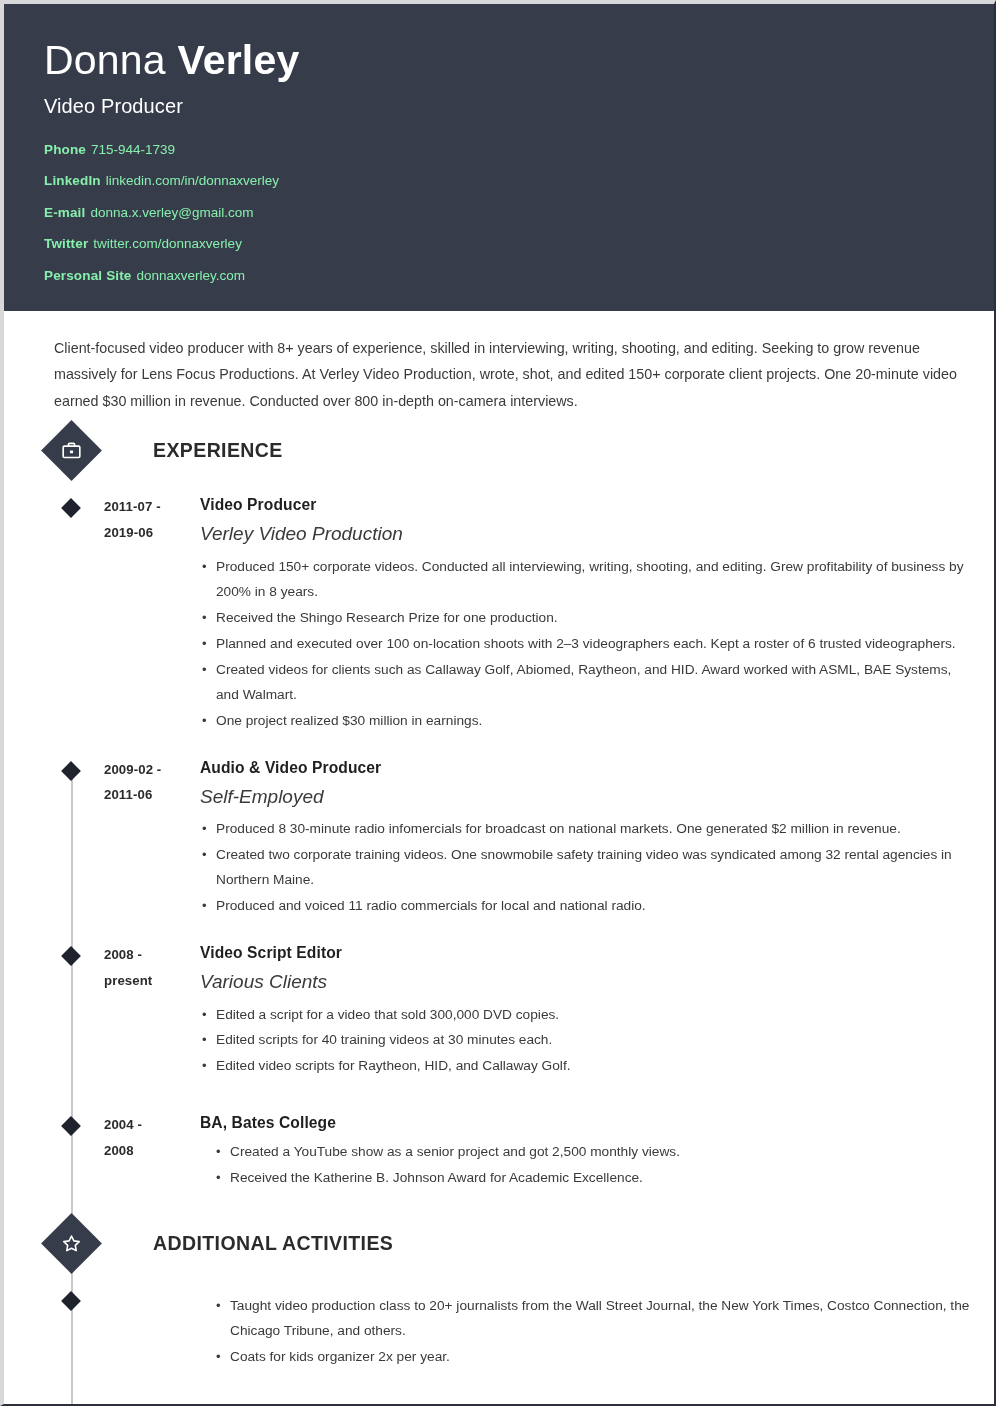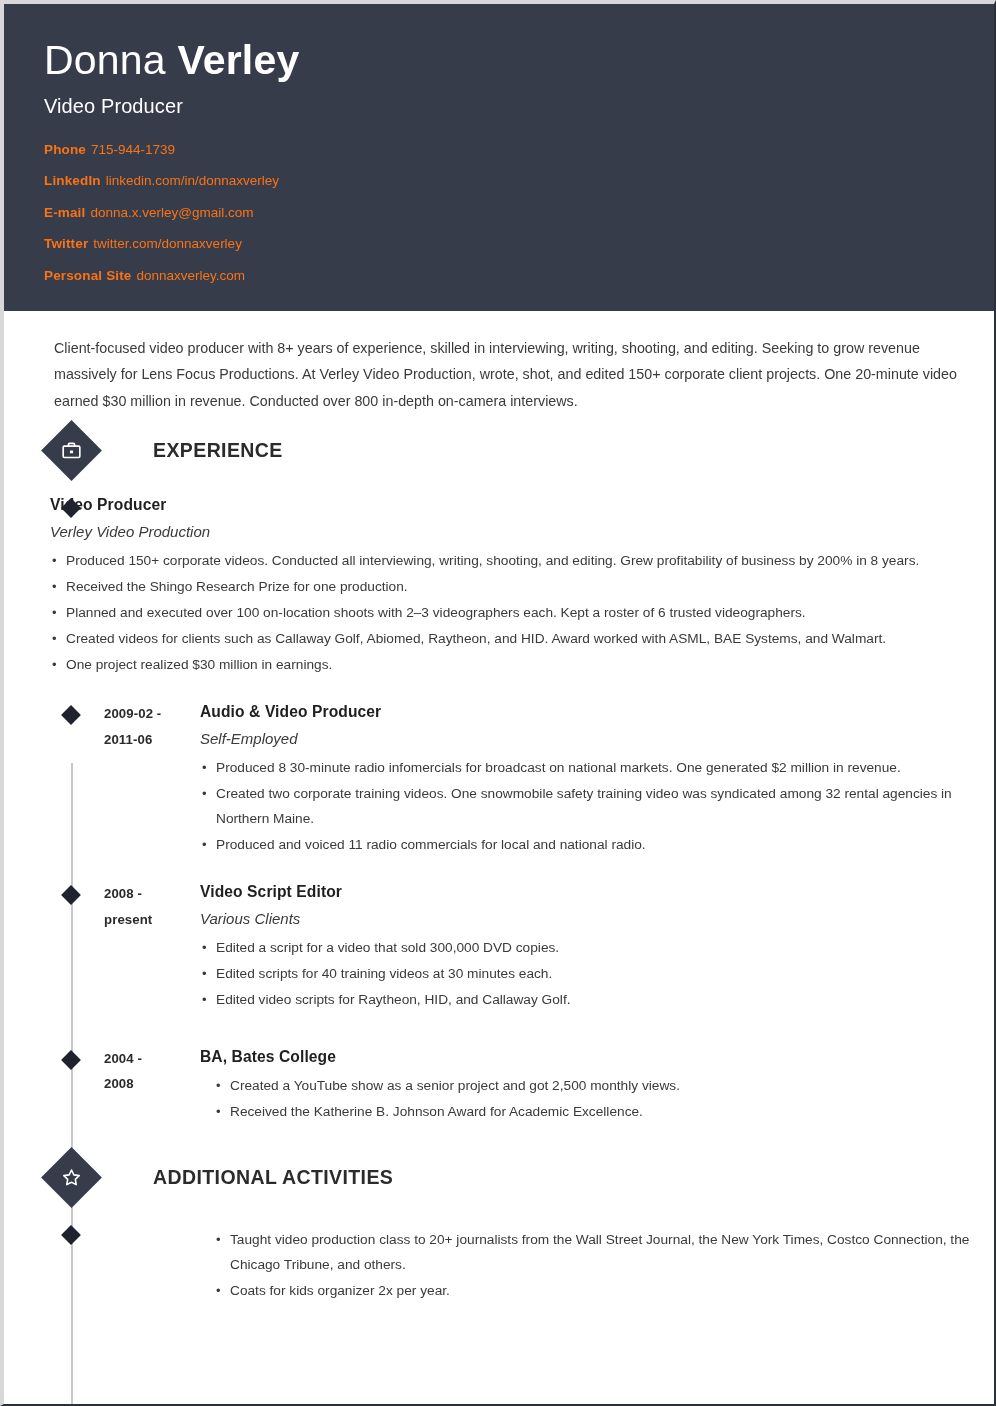--- a/index.html
+++ b/index.html
@@ -41,21 +41,21 @@
     color: #ffffff;
     font-size: 20px;
     font-weight: 400;
     margin-top: 11px;
     letter-spacing: 0.1px;
   }
 
   .contact-list { margin-top: 25px; }
 
   .contact-row {
-    color: #f97316;
+    color: #86efac;
     font-size: 13.5px;
     line-height: 1;
     margin-bottom: 18px;
     white-space: nowrap;
   }
   .contact-row .c-label {
     font-weight: 700;
     letter-spacing: 0.15px;
   }
   .contact-row .c-value {
@@ -150,21 +150,21 @@
   .entry-title {
     color: #1f1f1f;
     font-size: 15.6px;
     font-weight: 700;
     line-height: 1.35;
     letter-spacing: 0.1px;
   }
 
   .entry-org {
     color: #3a3a3a;
-    font-size: 15px;
+    font-size: 19px;
     font-style: italic;
     margin-top: 6px;
     line-height: 1.4;
   }
 
   .bullets { list-style: none; margin-top: 7px; }
 
   .bullets li {
     position: relative;
     color: #3a3a3a;
@@ -236,20 +236,24 @@
             <rect x="2.5" y="7" width="19" height="13" rx="1.4"></rect>
             <path d="M8.5 7V5.2a1.4 1.4 0 0 1 1.4-1.4h4.2a1.4 1.4 0 0 1 1.4 1.4V7"></path>
             <rect x="10.2" y="12" width="3.6" height="3.2" rx="0.6" fill="#ffffff" stroke="none"></rect>
           </svg>
         </div>
         <div class="section-title">EXPERIENCE</div>
       </div>
 
       <div class="entry">
         <div class="diamond-small"></div>
+        <div class="entry-dates">
+          <div>2011-07 -</div>
+          <div>2019-06</div>
+        </div>
         <div class="entry-main">
           <div class="entry-title">Video Producer</div>
           <div class="entry-org">Verley Video Production</div>
           <ul class="bullets">
             <li>Produced 150+ corporate videos. Conducted all interviewing, writing, shooting, and editing. Grew profitability of business by 200% in 8 years.</li>
             <li>Received the Shingo Research Prize for one production.</li>
             <li>Planned and executed over 100 on-location shoots with 2–3 videographers each. Kept a roster of 6 trusted videographers.</li>
             <li>Created videos for clients such as Callaway Golf, Abiomed, Raytheon, and HID. Award worked with ASML, BAE Systems, and Walmart.</li>
             <li>One project realized $30 million in earnings.</li>
           </ul>

